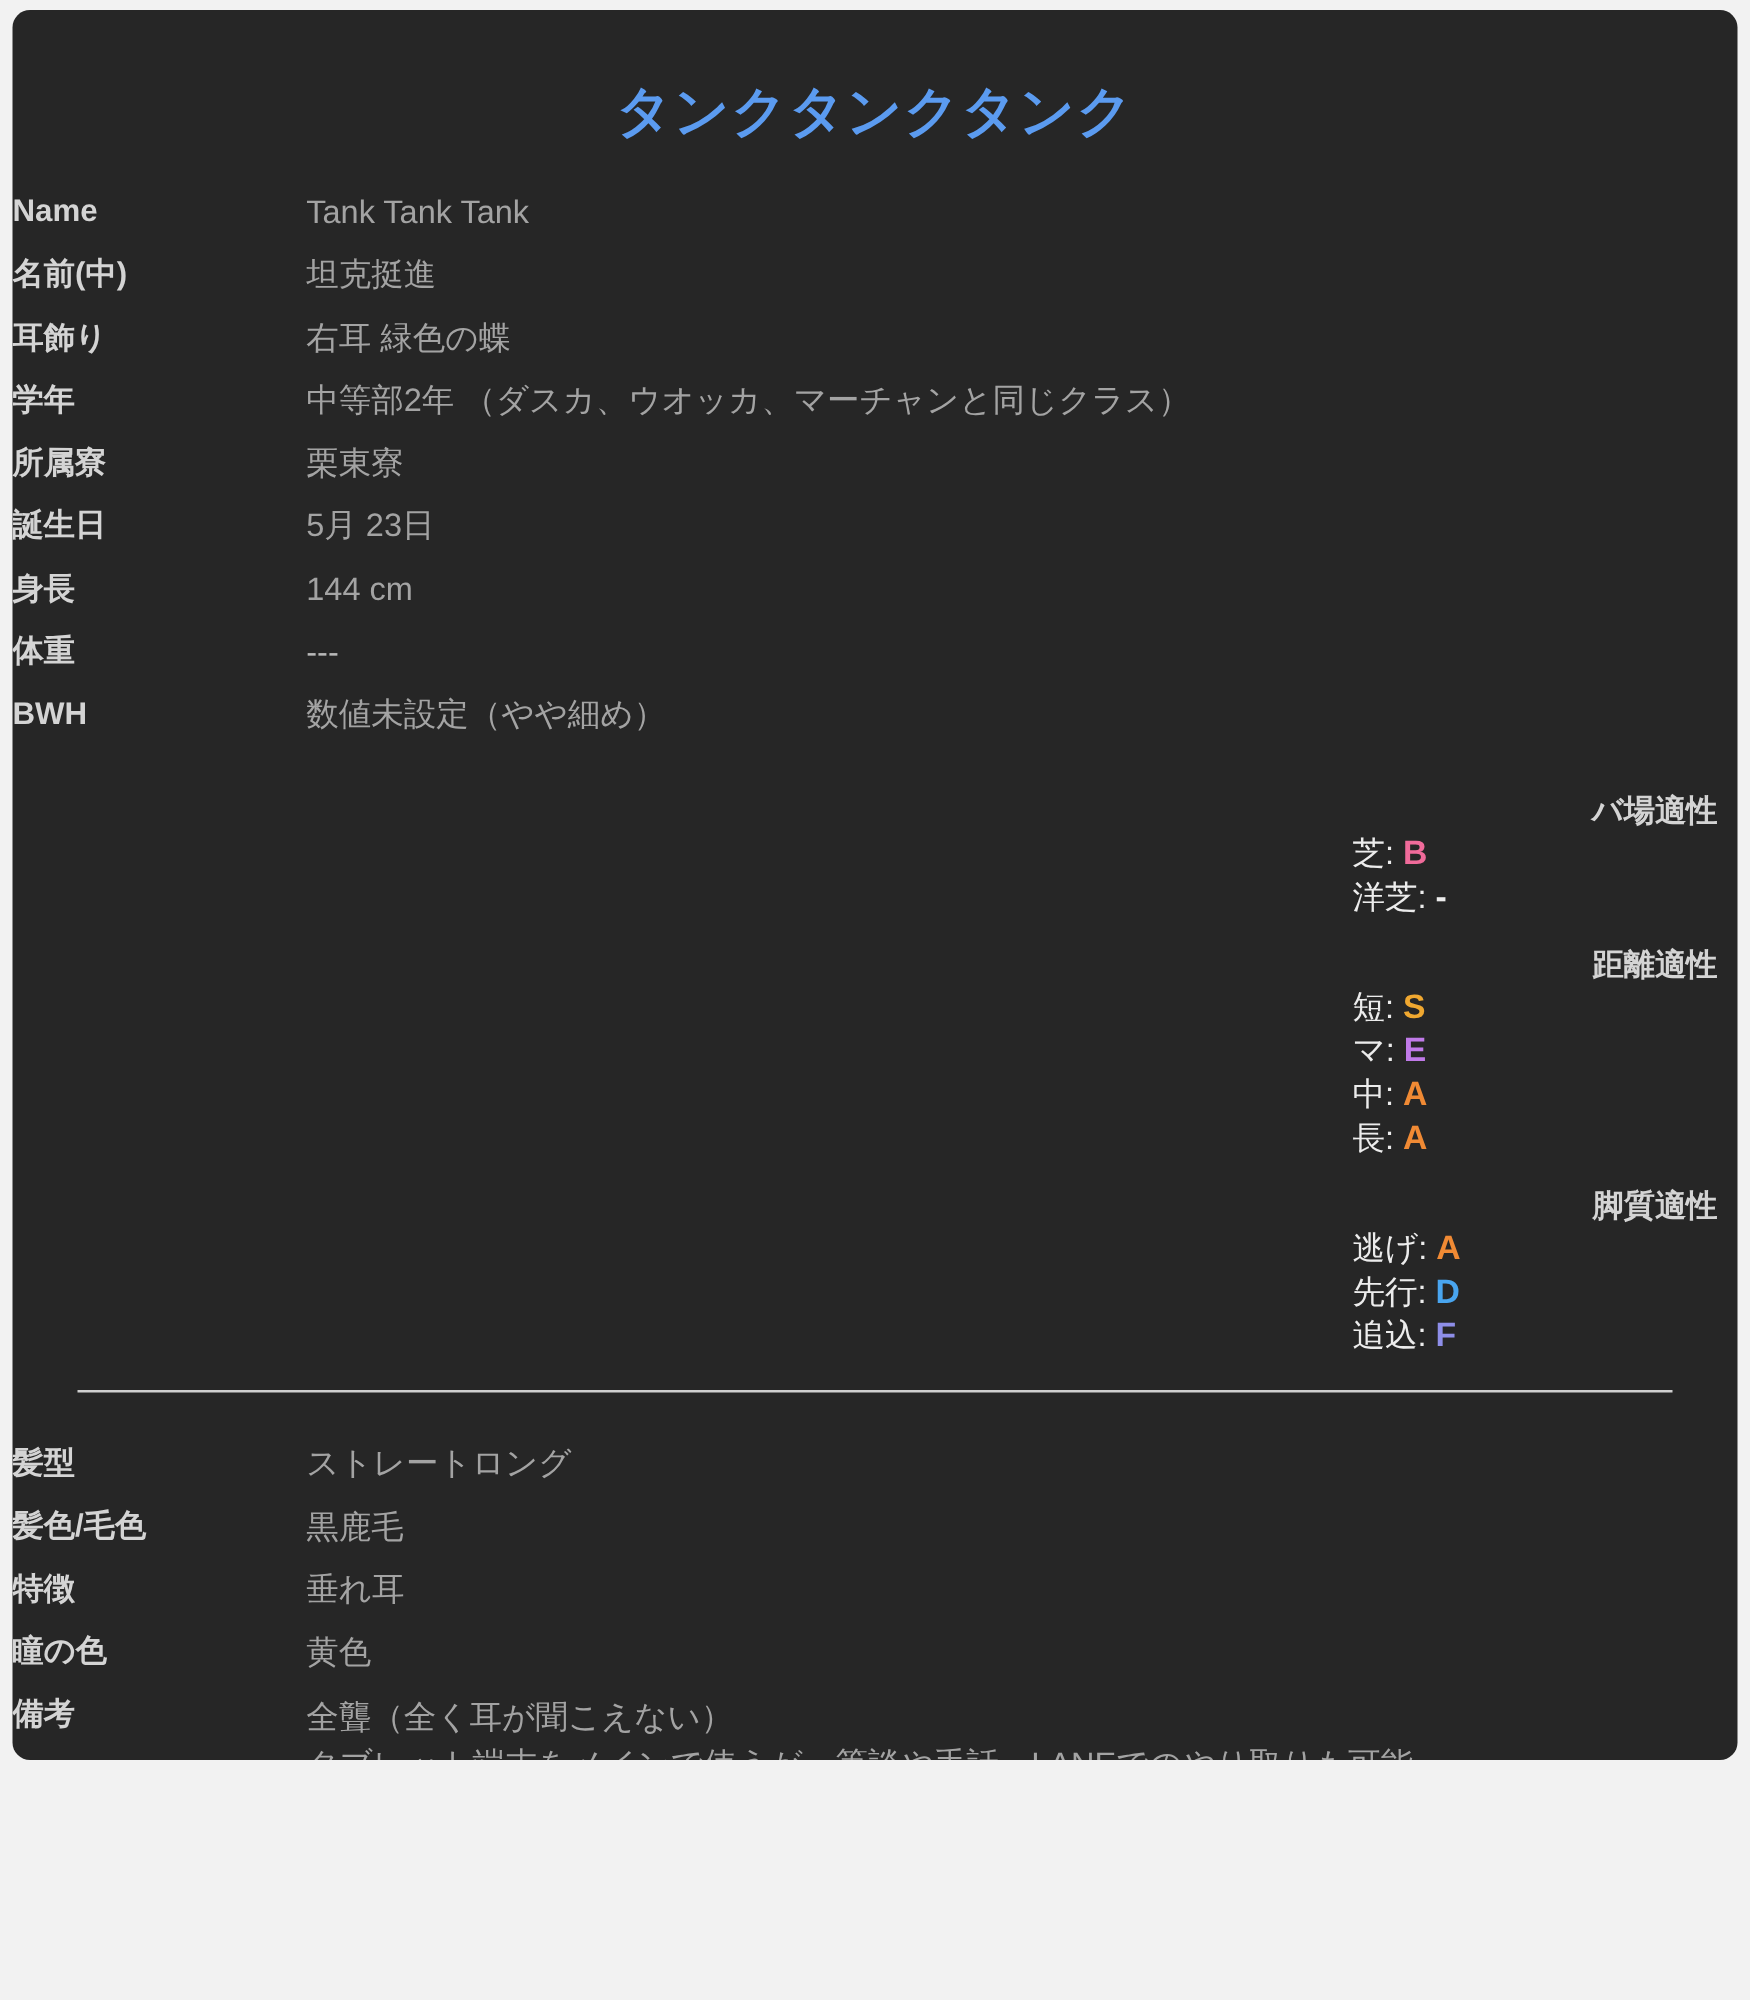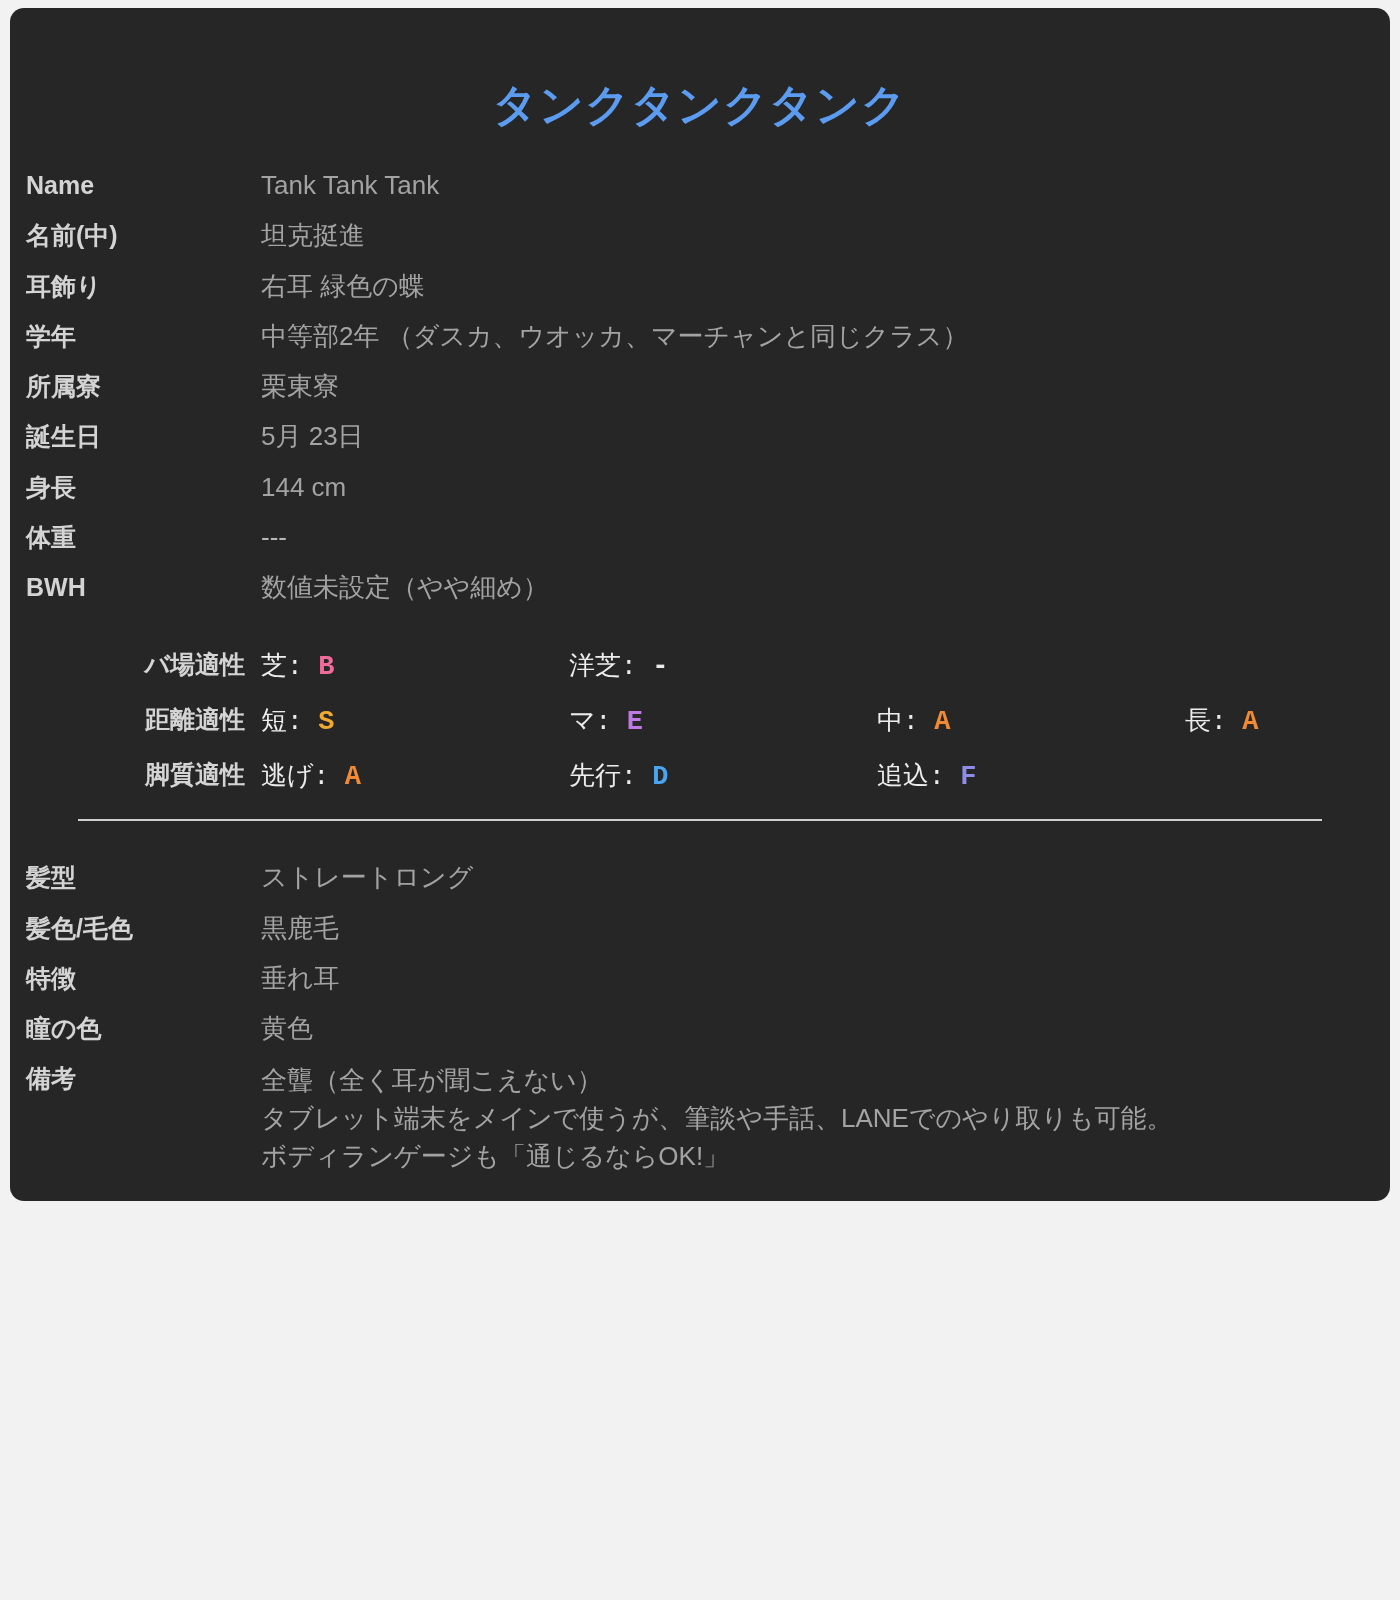--- a/index.html
+++ b/index.html
@@ -11,25 +11,25 @@
     width: 1400px;
     height: 1600px;
     font-family: "Liberation Sans", "DejaVu Sans", sans-serif;
     overflow: hidden;
   }
   .card {
     position: absolute;
     left: 10px;
     top: 8px;
     width: 1380px;
-    height: 1193px;
+    height: 1400px;
     background: #262626;
     border-radius: 14px;
     box-sizing: border-box;
-    padding: 16px;
+    padding: 0;
     overflow: hidden;
   }
   .title {
     text-align: center;
     color: #5b9bf0;
     font-size: 44px;
     font-weight: bold;
     margin-top: 52px;
     margin-bottom: 0;
     letter-spacing: 1px;
@@ -64,40 +64,40 @@
   .multi-line {
     line-height: 1.45;
   }
 
   
   .apt-block {
     margin-top: 44px;
   }
   .apt-row {
     display: flex;
-    align-items: flex-start;
+    align-items: flex-end;
     margin-bottom: 20px;
+    flex-direction: column;
   }
   .apt-label {
     width: 235px;
     min-width: 235px;
     text-align: right;
     color: #d4d4d4;
     font-weight: bold;
     font-size: 25px;
     padding-right: 16px;
     box-sizing: border-box;
   }
   .apt-cell {
     width: 308px;
     min-width: 308px;
     font-size: 26px;
     color: #ececec;
     font-weight: 300;
-    font-family: Liberation Mono, monospace;
   }
   .apt-cell .gr {
     font-weight: bold;
     font-size: 27px;
   }
   .divider {
     height: 2px;
     background: #cfcfcf;
     margin: 26px 52px 0 52px;
   }

